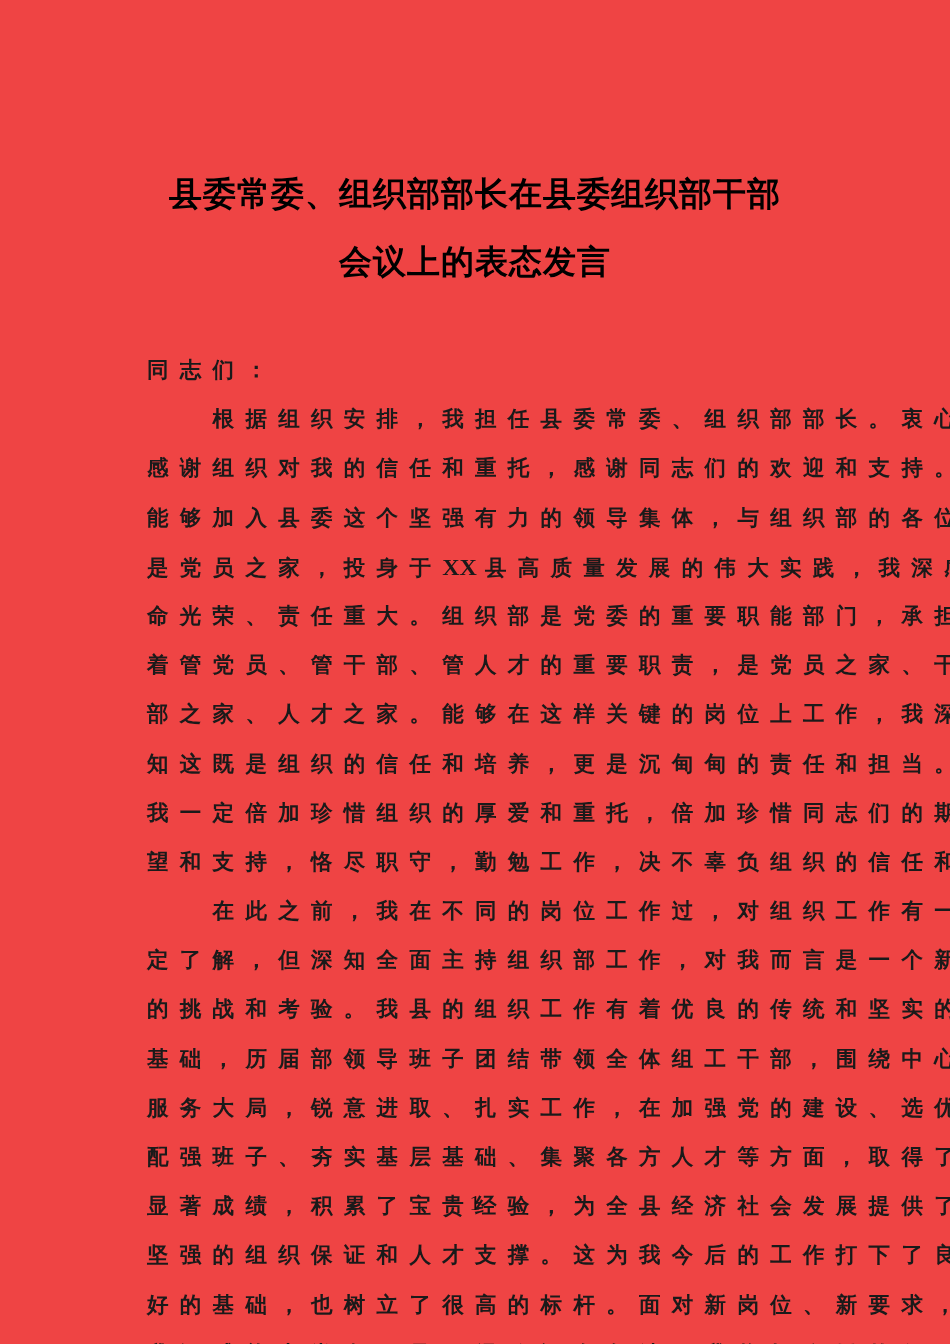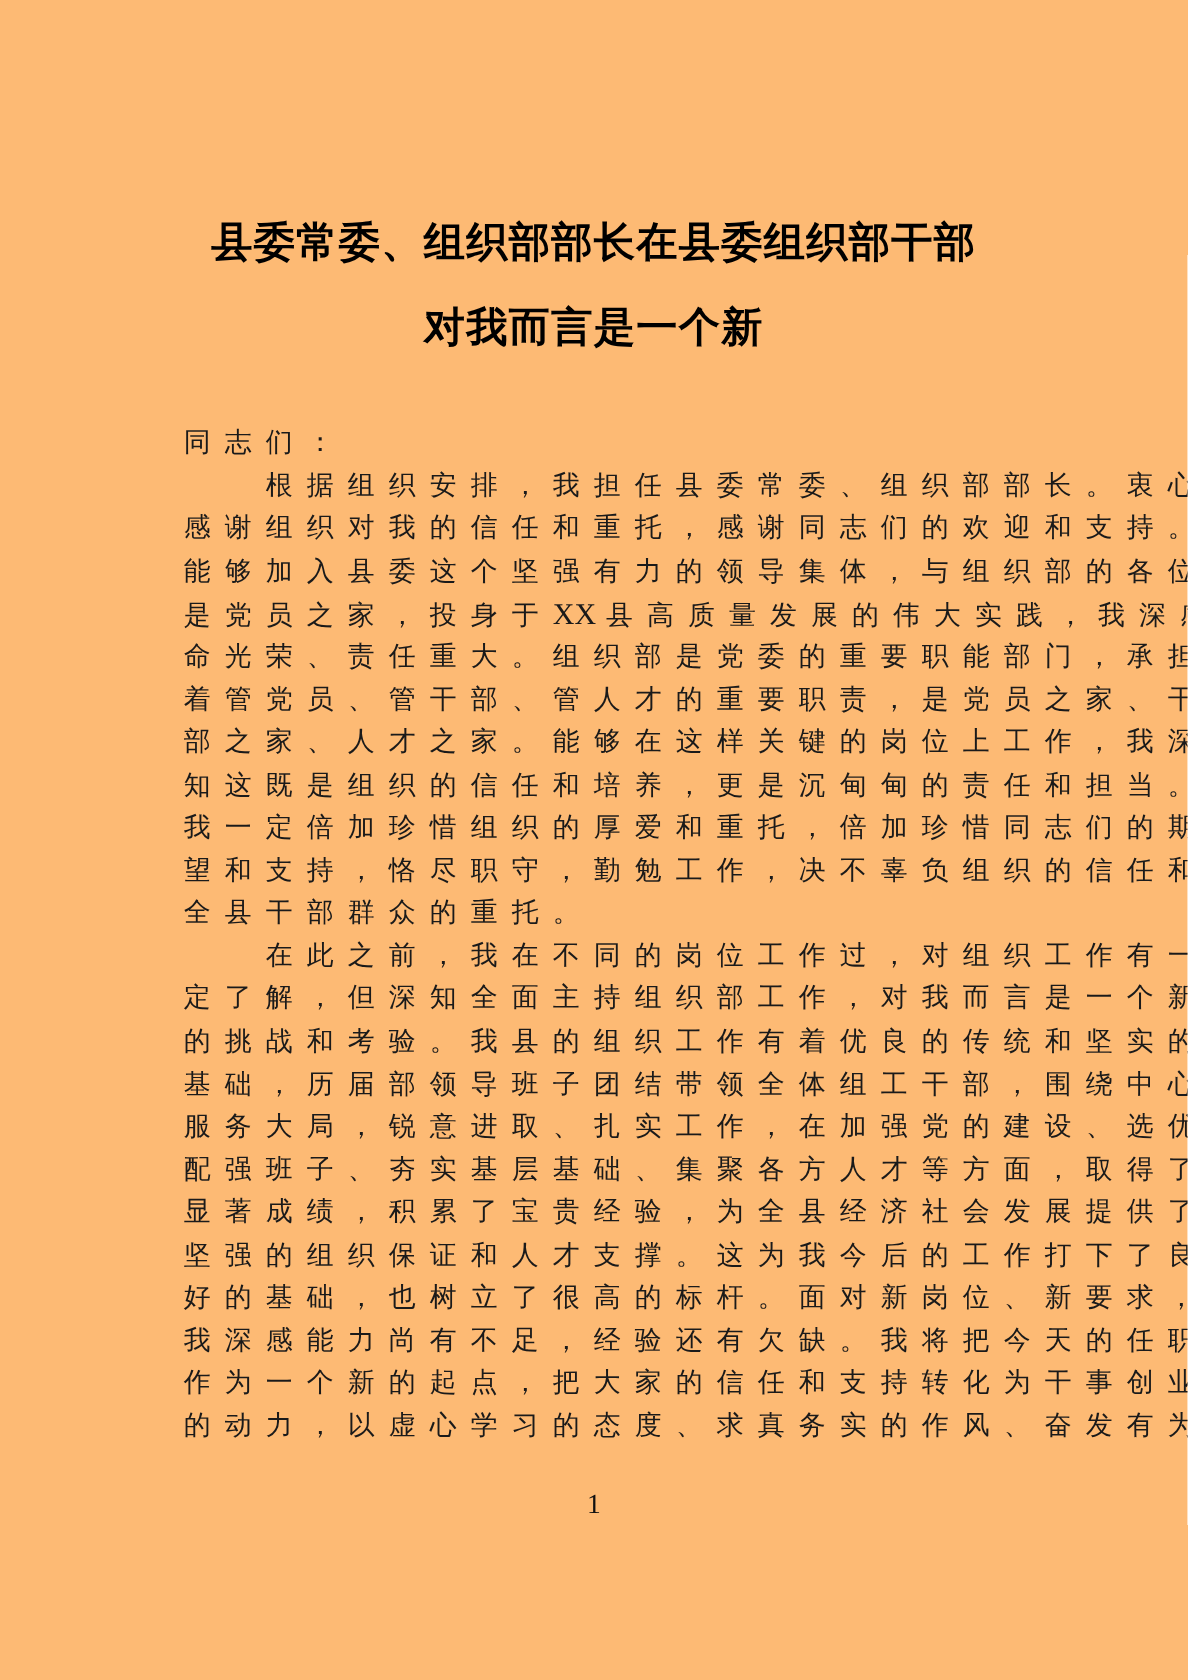--- a/index.html
+++ b/index.html
@@ -13,21 +13,21 @@
     position: relative;
     overflow: hidden;
     font-family: "DejaVu Serif", "Liberation Serif", serif;
     color: #111111;
   }
   .page {
     position: absolute;
     left: 0; top: 0;
     width: 950px;
     height: 1344px;
-    background: #fdba74;
+    background: #ef4444;
   }
   .title {
     position: absolute;
     left: 0;
     width: 950px;
     text-align: center;
     font-family: "DejaVu Serif", "Liberation Serif", serif;
     font-weight: bold;
     font-size: 33px;
     letter-spacing: 1px;
@@ -43,21 +43,22 @@
     width: 662px;
   }
   .line {
     height: 34.2px;
     line-height: 34.2px;
     font-size: 21.5px;
     letter-spacing: 11.3px;
     white-space: nowrap;
     color: #1a1a1a;
     font-family: "DejaVu Sans", "Liberation Sans", sans-serif;
-    font-weight: normal;
+    font-weight: bold;
+    margin-top: 15px;
   }
   .line .latin {
     font-family: "Liberation Serif", "DejaVu Serif", serif;
     font-size: 24px;
     letter-spacing: 0;
     margin-right: 8px;
   }
   .page-number {
     position: absolute;
     top: 1190px;
@@ -67,35 +68,34 @@
     font-family: "Liberation Serif", "DejaVu Serif", serif;
     font-size: 22px;
     color: #111;
   }
 </style>
 </head>
 <body>
 
 <div class="page">
   <div class="title l1">县委常委、组织部部长在县委组织部干部</div>
-  <div class="title l2">对我而言是一个新</div>
+  <div class="title l2">会议上的表态发言</div>
 
   <div class="body-text">
     <div class="line">同志们：</div>
     <div class="line">　　根据组织安排，我担任县委常委、组织部部长。衷心</div>
     <div class="line">感谢组织对我的信任和重托，感谢同志们的欢迎和支持。</div>
     <div class="line">能够加入县委这个坚强有力的领导集体，与组织部的各位</div>
     <div class="line"><span>是党员之家，投身于</span><span class="latin">XX</span><span>县高质量发展的伟大实践，我深感使</span></div>
     <div class="line">命光荣、责任重大。组织部是党委的重要职能部门，承担</div>
     <div class="line">着管党员、管干部、管人才的重要职责，是党员之家、干</div>
     <div class="line">部之家、人才之家。能够在这样关键的岗位上工作，我深</div>
     <div class="line">知这既是组织的信任和培养，更是沉甸甸的责任和担当。</div>
     <div class="line">我一定倍加珍惜组织的厚爱和重托，倍加珍惜同志们的期</div>
     <div class="line">望和支持，恪尽职守，勤勉工作，决不辜负组织的信任和</div>
-    <div class="line">全县干部群众的重托。</div>
     <div class="line">　　在此之前，我在不同的岗位工作过，对组织工作有一</div>
     <div class="line">定了解，但深知全面主持组织部工作，对我而言是一个新</div>
     <div class="line">的挑战和考验。我县的组织工作有着优良的传统和坚实的</div>
     <div class="line">基础，历届部领导班子团结带领全体组工干部，围绕中心</div>
     <div class="line">服务大局，锐意进取、扎实工作，在加强党的建设、选优</div>
     <div class="line">配强班子、夯实基层基础、集聚各方人才等方面，取得了</div>
     <div class="line">显著成绩，积累了宝贵经验，为全县经济社会发展提供了</div>
     <div class="line">坚强的组织保证和人才支撑。这为我今后的工作打下了良</div>
     <div class="line">好的基础，也树立了很高的标杆。面对新岗位、新要求，</div>
     <div class="line">我深感能力尚有不足，经验还有欠缺。我将把今天的任职</div>

